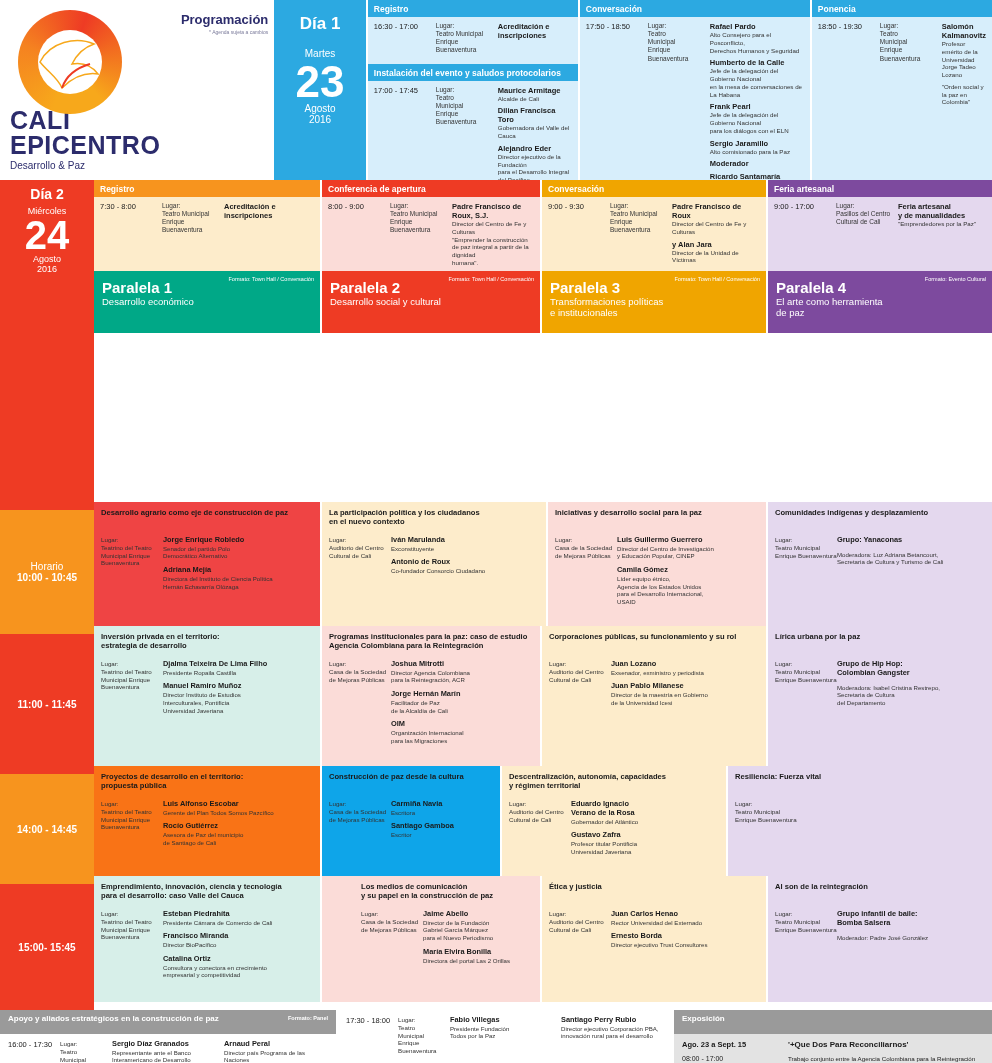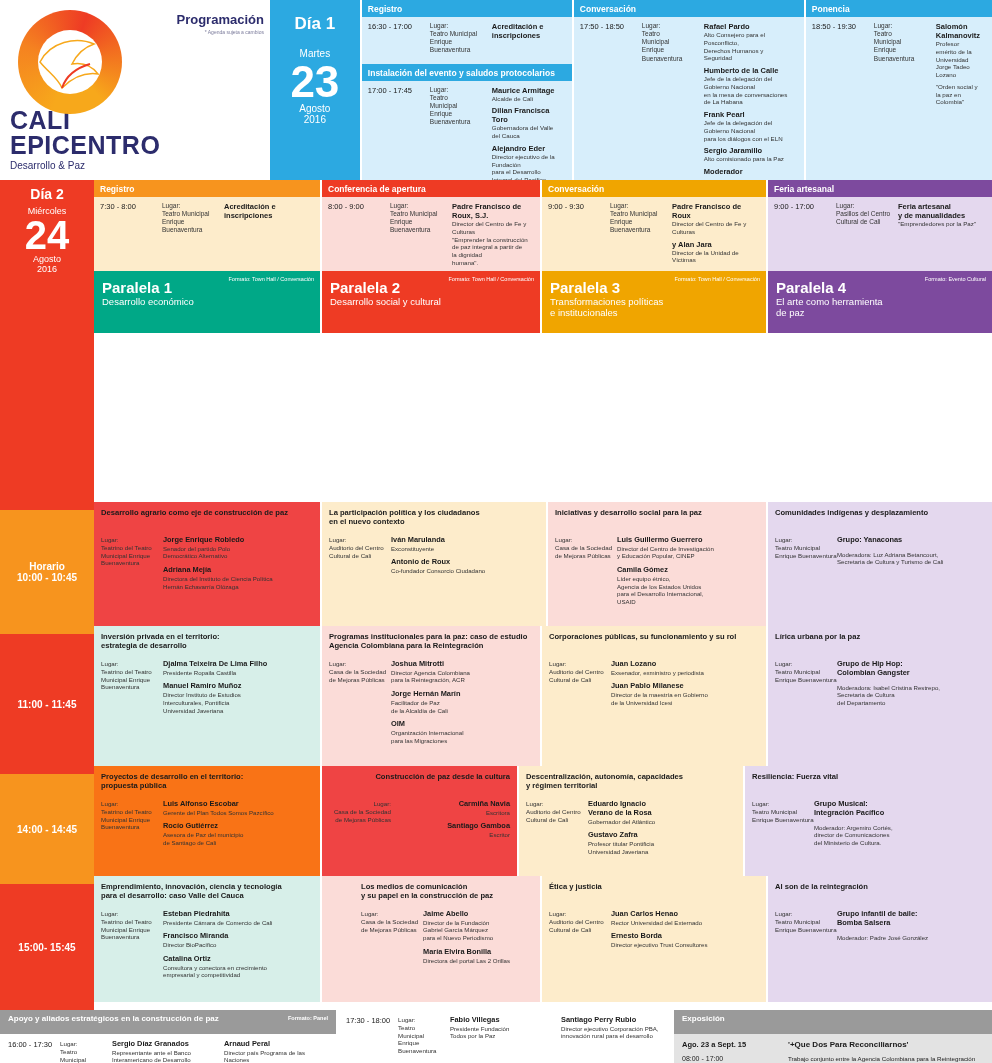--- a/index.html
+++ b/index.html
@@ -42,21 +42,21 @@
   .day1-mon { font-size: 10px; }
   .day1-yr { font-size: 10px; }
 
   .d1-col { border-left: 2px solid #fff; }
   .colhead {
     color:#fff; font-size:8.5px; font-weight:bold; padding:4px 6px; height:17px;
   }
   .blue { background:#2ca9e1; }
   .cellblue { background:#d7eefb; }
 
-  .sesh { padding: 5px 12px 7px 6px; display:flex; }
+  .sesh { padding: 5px 6px 7px 6px; display:flex; }
   .sesh .time { width: 62px; font-size:7.5px; color:#1a1a1a; }
   .sesh .lugar { width: 62px; font-size:6.5px; color:#333; line-height:1.25; }
   .sesh .body { flex:1; }
   .ttl { font-size:7.5px; font-weight:bold; }
   .nm { font-size:7.5px; font-weight:bold; }
   .rol { font-size:6.2px; color:#333; line-height:1.25; }
   .mt4 { margin-top:4px; }
   .mt6 { margin-top:6px; }
 
   
@@ -315,21 +315,21 @@
           </div>
         </div>
       <div id="horario-head" style="height: 0px;"></div>
     </div>
   </div>
 
   <div class="grid">
     <div class="timecol" id="timecol">
         <div class="tc-cell tc-o" style="height: 0px;"></div>
         <div class="tc-head" style="height: 0px;"></div>
-        <div class="tc-cell" style="background: rgb(247, 148, 30); height: 124px; flex-direction: column;"><div style="font-size: 10px; font-weight: bold; ">Horario</div>10:00 - 10:45</div>
+        <div class="tc-cell" style="background: rgb(247, 148, 30); height: 124px; flex-direction: column;"><div style="font-size: 10px; font-weight: normal; ">Horario</div>10:00 - 10:45</div>
         <div class="tc-cell" style="background: rgb(238, 59, 36); height: 140px;">11:00 - 11:45</div>
         <div class="tc-cell" style="background: rgb(247, 148, 30); height: 110px;">14:00 - 14:45</div>
         <div class="tc-cell" style="background: rgb(238, 59, 36); height: 126px;">15:00- 15:45</div>
       </div>
     <div class="cols" id="slotrows">
         <div class="srow" style="height: 124px;">
           <div class="scell" style="width: 226px; border-left: none; background: #ef4444;">
             <div class="stitle">Desarrollo agrario como eje de construcción de paz</div>
             <div class="sflex">
               <div class="slugar">Lugar:<br>Teatrino del Teatro<br>Municipal Enrique<br>Buenaventura</div>
@@ -470,21 +470,21 @@
                   <div class="pnm">Luis Alfonso Escobar</div>
                   <div class="prol">Gerente del Plan Todos Somos Pazcífico</div>
                 </div>
                 <div class="mt6">
                   <div class="pnm">Rocío Gutiérrez</div>
                   <div class="prol">Asesora de Paz del municipio<br>de Santiago de Cali</div>
                 </div>
               </div>
             </div>
           </div>
-          <div class="scell" style="width: 197px; border-left: 2px solid rgb(255, 255, 255); background: #ef4444; text-align: right;">
+          <div class="scell" style="width: 180px; border-left: 2px solid rgb(255, 255, 255); background: #0ea5e9;">
             <div class="stitle">Construcción de paz desde la cultura</div>
             <div class="sflex">
               <div class="slugar">Lugar:<br>Casa de la Sociedad<br>de Mejoras Públicas</div>
               <div class="speople">
                 <div class="">
                   <div class="pnm">Carmiña Navia</div>
                   <div class="prol">Escritora</div>
                 </div>
                 <div class="mt6">
                   <div class="pnm">Santiago Gamboa</div>
@@ -506,28 +506,20 @@
                   <div class="pnm">Gustavo Zafra</div>
                   <div class="prol">Profesor titular Pontificia<br>Universidad Javeriana</div>
                 </div>
               </div>
             </div>
           </div>
           <div class="scell" style="flex: 1 1 0%; border-left: 2px solid rgb(255, 255, 255); background: rgb(228, 216, 238);">
             <div class="stitle">Resiliencia: Fuerza vital</div>
             <div class="sflex">
               <div class="slugar">Lugar:<br>Teatro Municipal<br>Enrique Buenaventura</div>
-              <div class="speople">
-                <div class="">
-                  <div class="pnm">Grupo Musical:<br>Integración Pacífico</div>
-                </div>
-                <div class="mt6">
-                  <div class="prol">Moderador: Argemiro Cortés,<br>director de Comunicaciones<br>del Ministerio de Cultura.</div>
-                </div>
-              </div>
             </div>
           </div>
         </div>
         <div class="srow" style="height: 126px;">
           <div class="scell" style="width: 226px; border-left: none; background: rgb(215, 239, 233);">
             <div class="stitle">Emprendimiento, innovación, ciencia y tecnología<br>para el desarrollo: caso Valle del Cauca</div>
             <div class="sflex">
               <div class="slugar">Lugar:<br>Teatrino del Teatro<br>Municipal Enrique<br>Buenaventura</div>
               <div class="speople">
                 <div class="">

